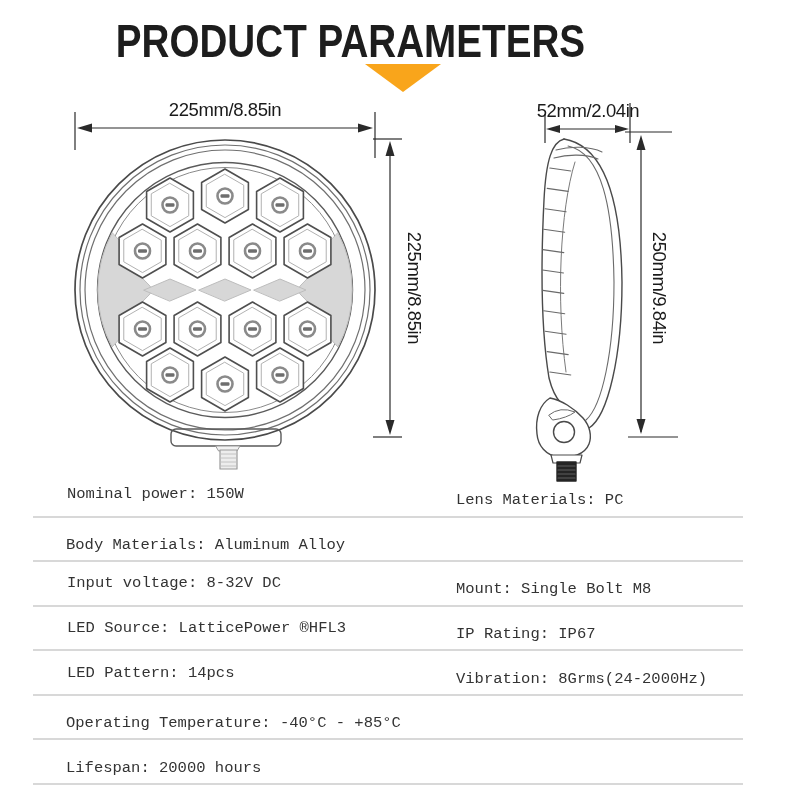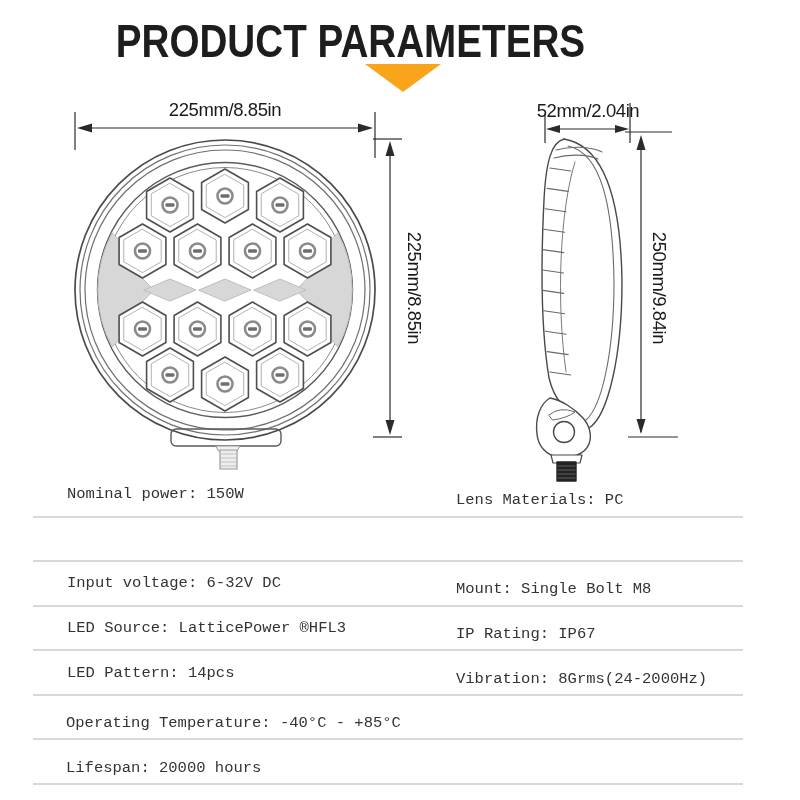--- a/index.html
+++ b/index.html
@@ -234,23 +234,24 @@
     </g>
   </g>
 </svg>
 
 <div class="spec-table">
   <div class="spec-row">
     <div class="spec-cell left">Nominal power: 150W</div>
     <div class="spec-cell right">Lens Materials: PC</div>
   </div>
   <div class="spec-row">
-  </div>
-  <div class="spec-row">
-    <div class="spec-cell left">Input voltage: 6-32V DC</div>
+    <div class="spec-cell right">Body Materials: Aluminum Alloy</div>
+  </div>
+  <div class="spec-row">
+    <div class="spec-cell left">Input voltage: 8-32V DC</div>
     <div class="spec-cell right">Mount: Single Bolt M8</div>
   </div>
   <div class="spec-row">
     <div class="spec-cell left">LED Source: LatticePower ®HFL3</div>
     <div class="spec-cell right">IP Rating: IP67</div>
   </div>
   <div class="spec-row">
     <div class="spec-cell left">LED Pattern: 14pcs</div>
     <div class="spec-cell right">Vibration: 8Grms(24-2000Hz)</div>
   </div>

